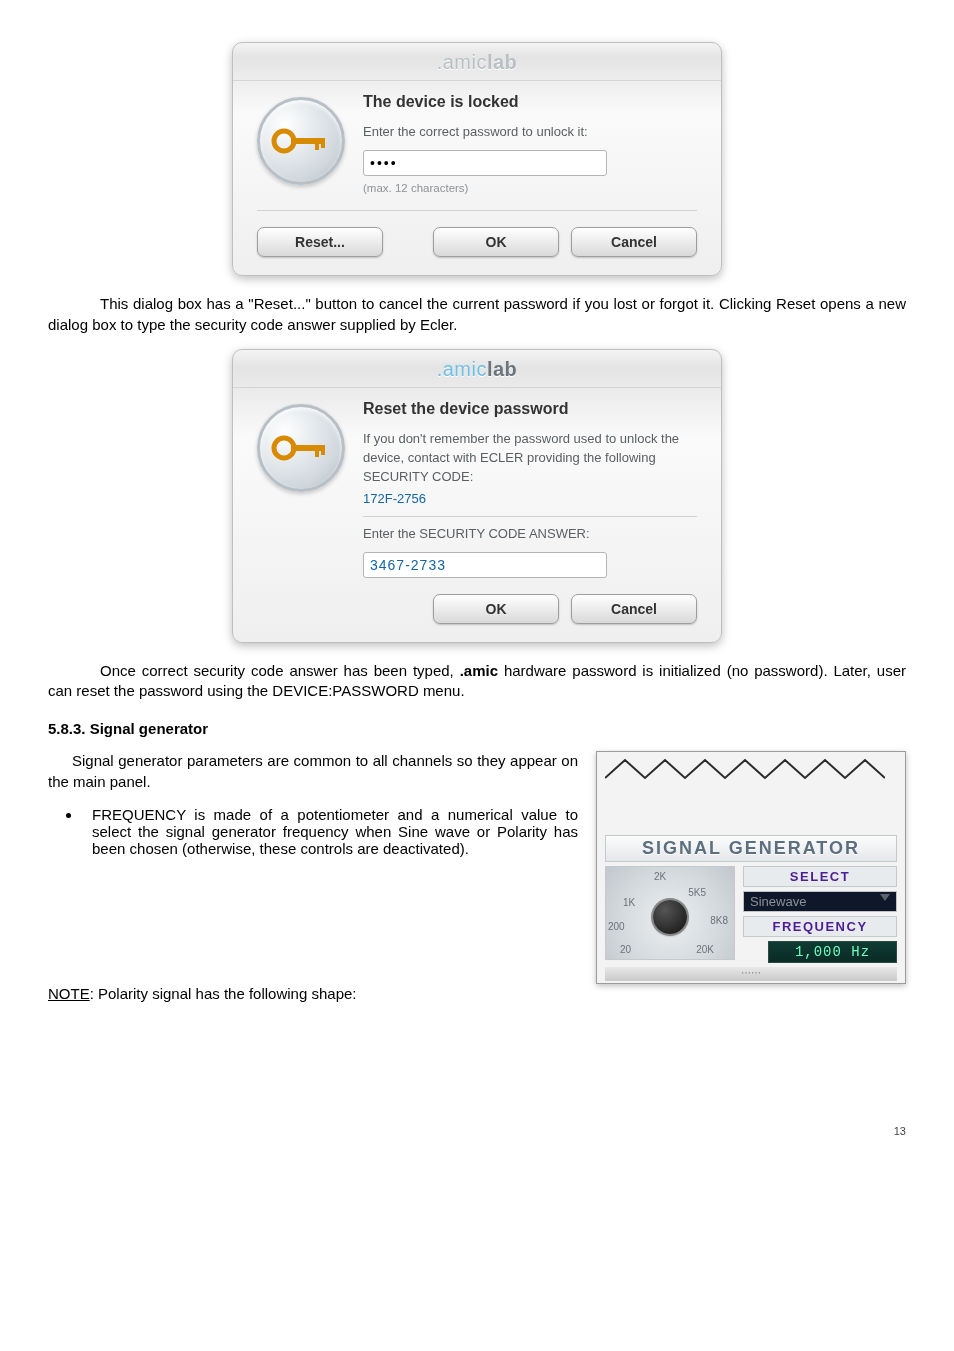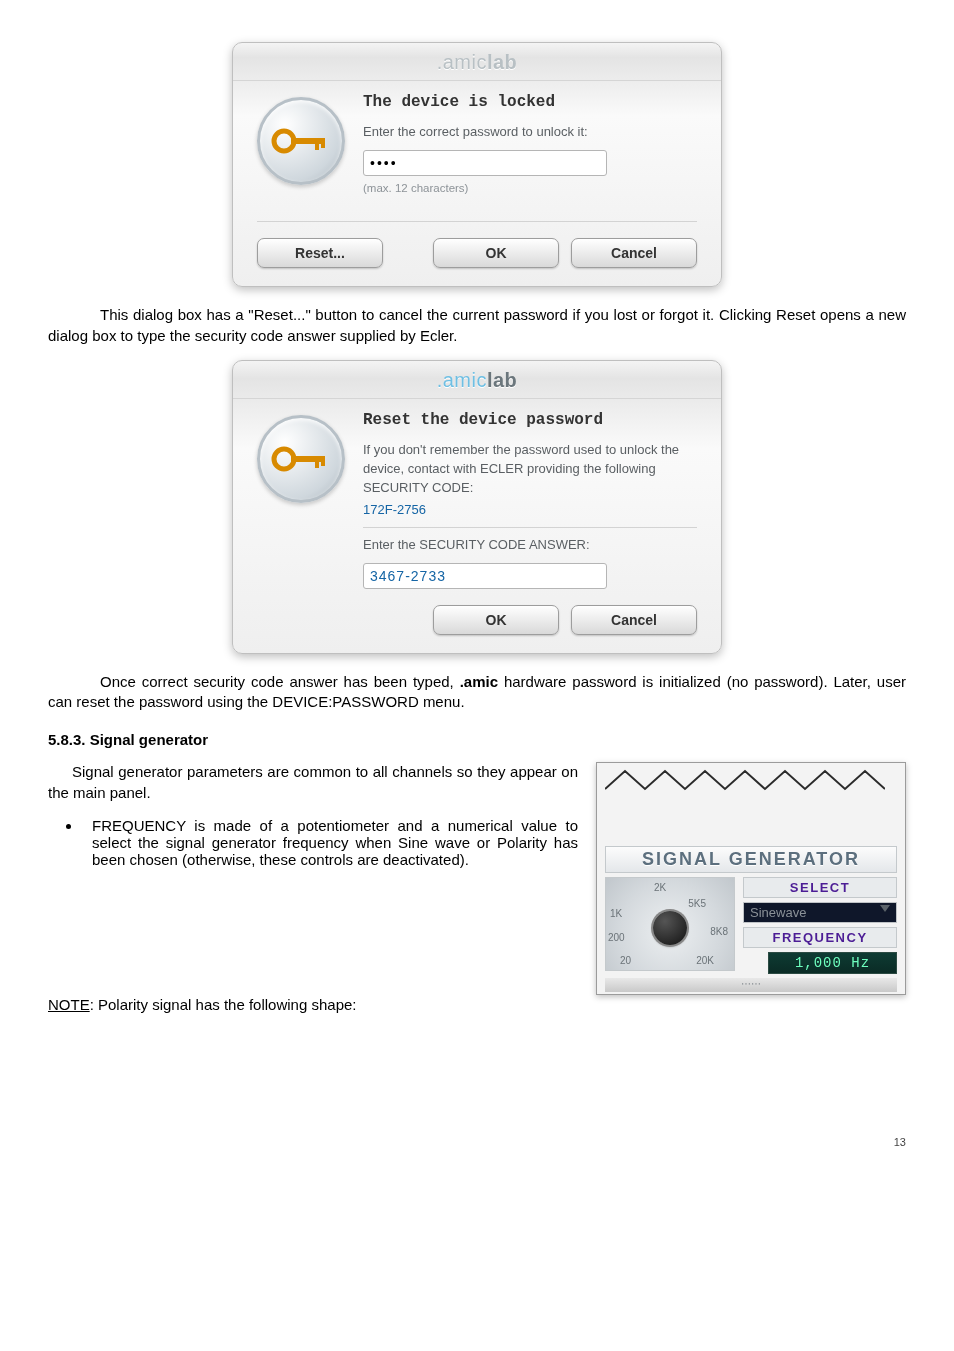--- a/index.html
+++ b/index.html
@@ -39,29 +39,29 @@
   .key-icon{
     width:82px;height:82px;border-radius:50%;
     background:radial-gradient(circle at 30% 30%,#fff,#cfd7dd 70%,#a9b3bb);
     border:3px solid #b7c0c7;
     display:flex;align-items:center;justify-content:center;
     flex-shrink:0;margin-right:18px;margin-top:4px;
     box-shadow:inset 0 2px 4px rgba(255,255,255,.9),0 2px 4px rgba(0,0,0,.2);
   }
   .key-icon svg{width:60px;height:30px;}
   .dlg-main{flex:1;}
-  .dlg-heading{font-weight:bold;font-size:16px;font-family:Liberation Mono, monospace;color:#333;margin:0 0 12px;}
+  .dlg-heading{font-weight:bold;font-size:16px;font-family:Liberation Sans, sans-serif;color:#333;margin:0 0 12px;}
   .dlg-text{font-family:Verdana,Arial,sans-serif;font-size:13px;color:#5a5f63;line-height:1.45;margin:0 0 4px;}
   .dlg-code{font-family:Verdana,Arial,sans-serif;font-size:13px;color:#1565a5;margin:0 0 10px;}
   .pw-input{
     width:230px;padding:4px 6px;font-size:14px;letter-spacing:2px;
     border:1px solid #b5b5b5;border-radius:3px;background:#fff;margin:4px 0 4px;
     font-family:Verdana,Arial,sans-serif;
   }
-  .hint{font-family:Verdana,Arial,sans-serif;font-size:11.5px;color:#8d9398;margin:2px 0 11px;}
+  .hint{font-family:Verdana,Arial,sans-serif;font-size:11.5px;color:#8d9398;margin:2px 0 0;}
   .sep{height:1px;background:#d3d3d3;margin:10px 24px;}
   .btn-row{display:flex;align-items:center;padding:6px 24px 0;}
   .btn-row .spacer{flex:1;}
   .btn{
     min-width:96px;padding:6px 14px;font-weight:bold;font-size:14px;
     font-family:Verdana,Arial,sans-serif;color:#333;
     border:1px solid #9d9d9d;border-radius:7px;
     background:linear-gradient(#ffffff,#d9d9d9);
     box-shadow:inset 0 1px 0 #fff,0 1px 2px rgba(0,0,0,.2);
     cursor:pointer;margin-left:12px;text-align:center;
@@ -202,21 +202,21 @@
     </ul>
   </div>
 
   <div class="siggen">
     <svg class="sig-wave" viewBox="0 0 280 22" preserveAspectRatio="none">
       <path d="M0 20 L20 2 L40 20 L60 2 L80 20 L100 2 L120 20 L140 2 L160 20 L180 2 L200 20 L220 2 L240 20 L260 2 L280 20" stroke="#2b2b2b" stroke-width="2" fill="none"></path>
     </svg>
     <div class="sig-title">SIGNAL GENERATOR</div>
     <div class="sig-body">
       <div class="dial">
-        <span class="tk" style="left:4px;top:30px;">1K</span>
+        <span class="tk" style="left:17px;top:30px;">1K</span>
         <span class="tk" style="left:48px;top:4px;">2K</span>
         <span class="tk" style="right:28px;top:20px;">5K5</span>
         <span class="tk" style="left:2px;top:54px;">200</span>
         <span class="tk" style="right:6px;top:48px;">8K8</span>
         <span class="tk" style="left:14px;bottom:4px;">20</span>
         <span class="tk" style="right:20px;bottom:4px;">20K</span>
         <div class="knob"></div>
       </div>
       <div class="right-ctl">
         <div class="lbl-box">SELECT</div>

